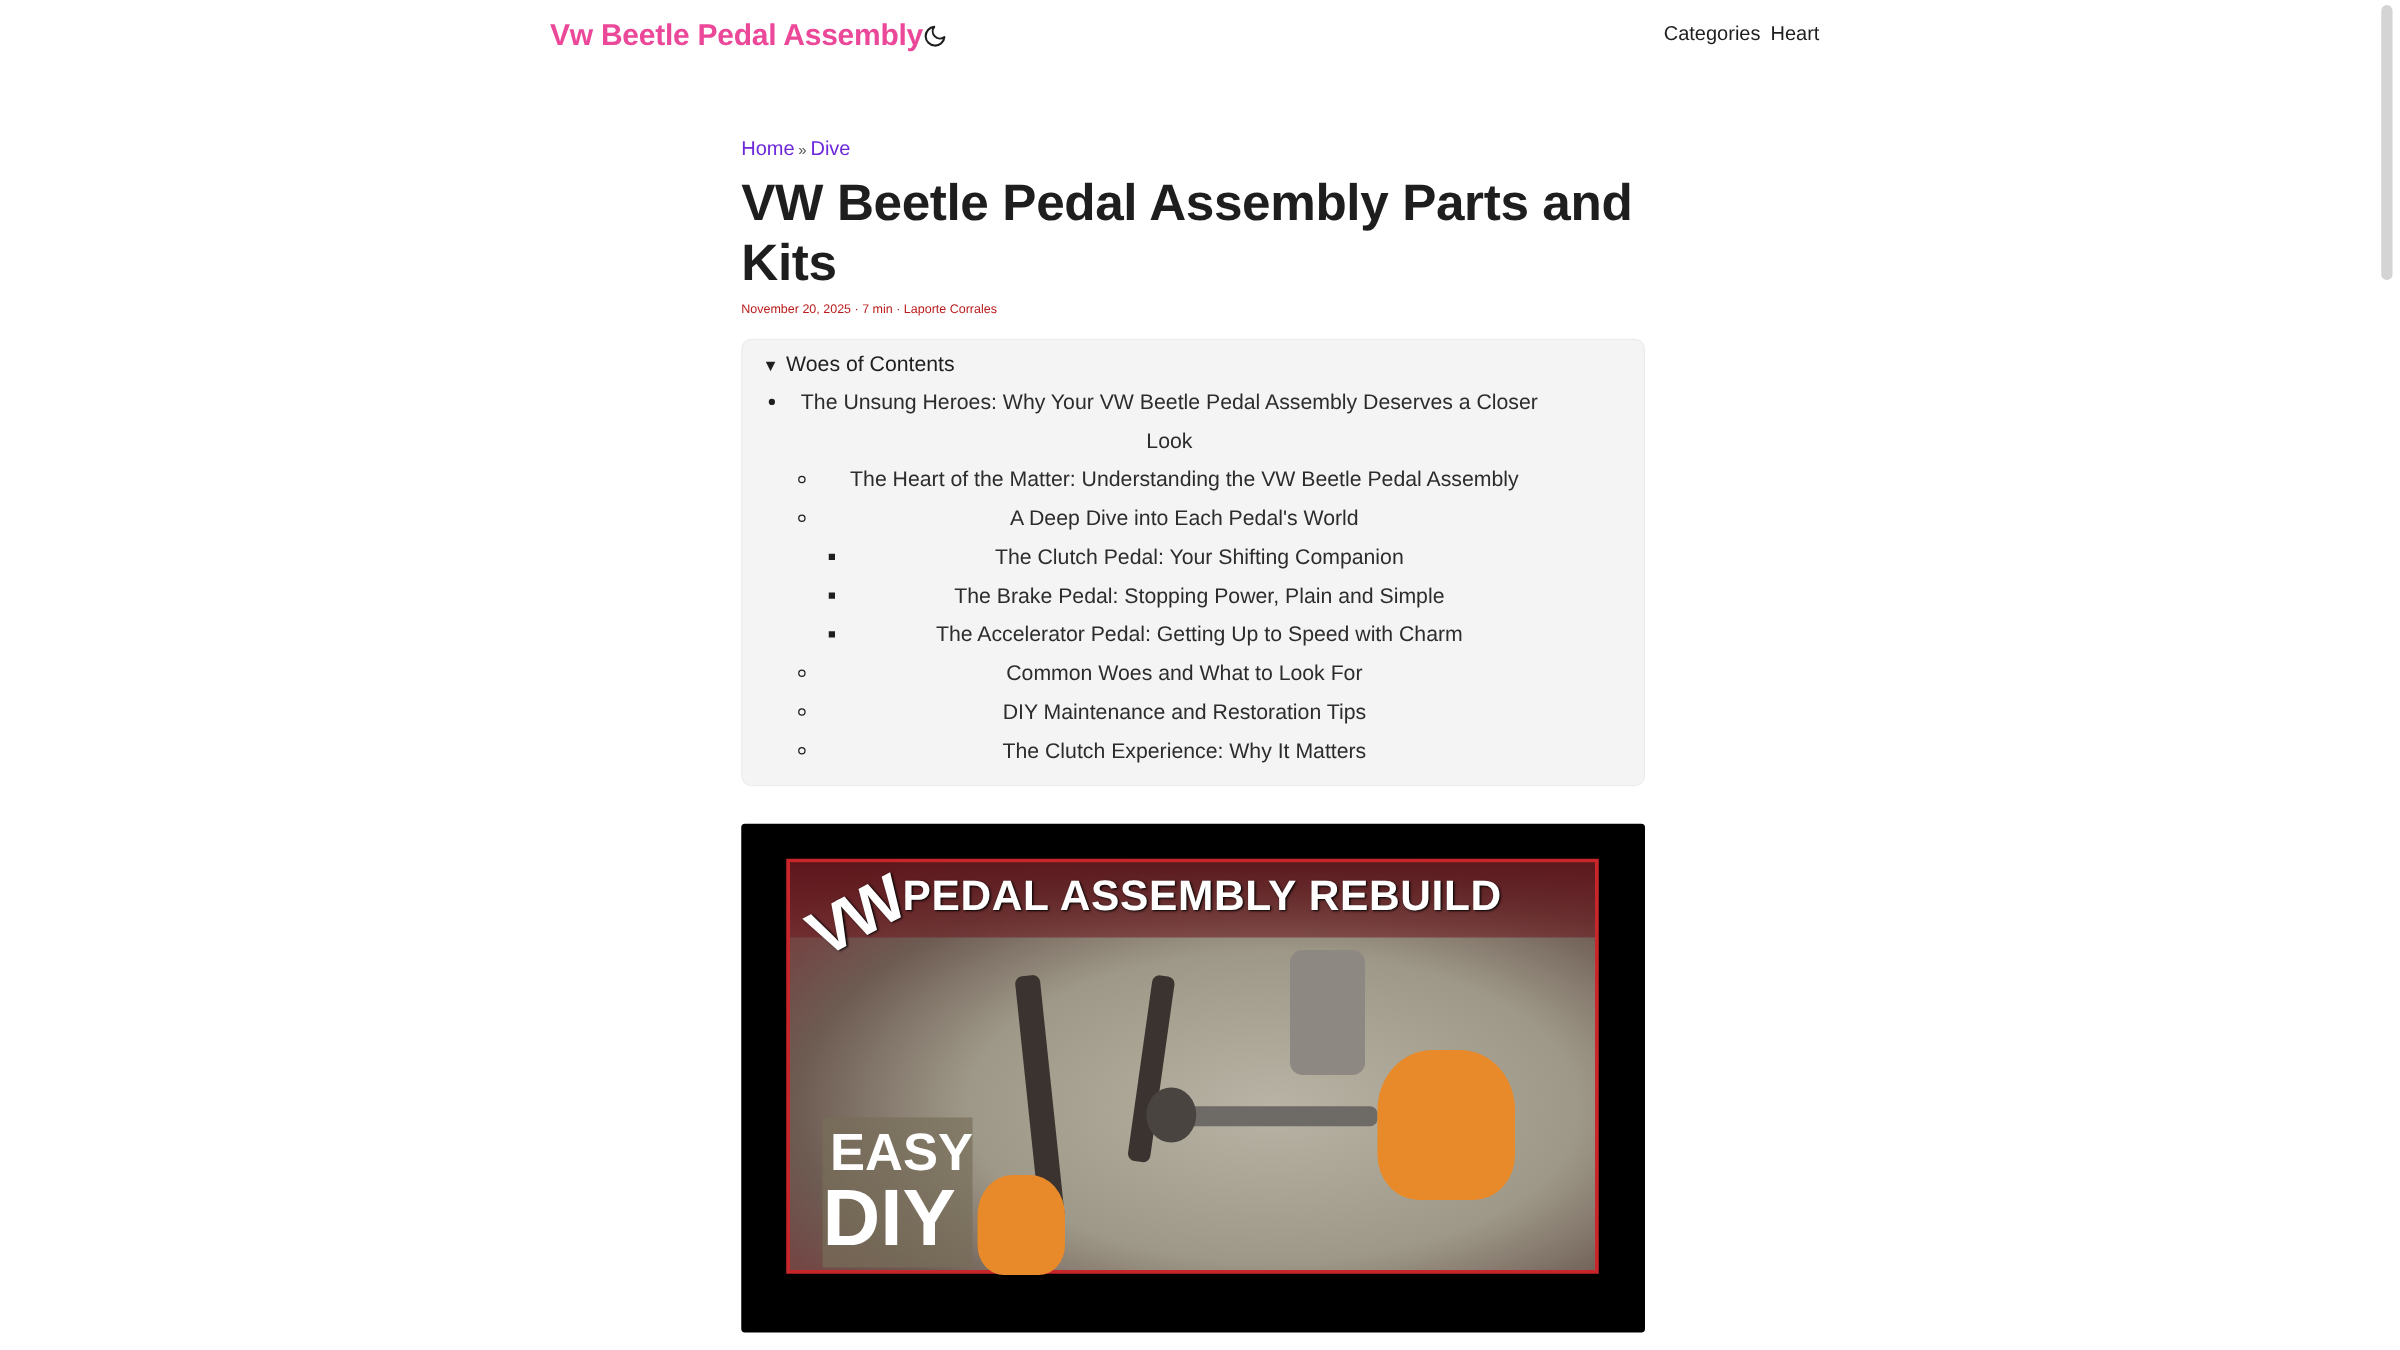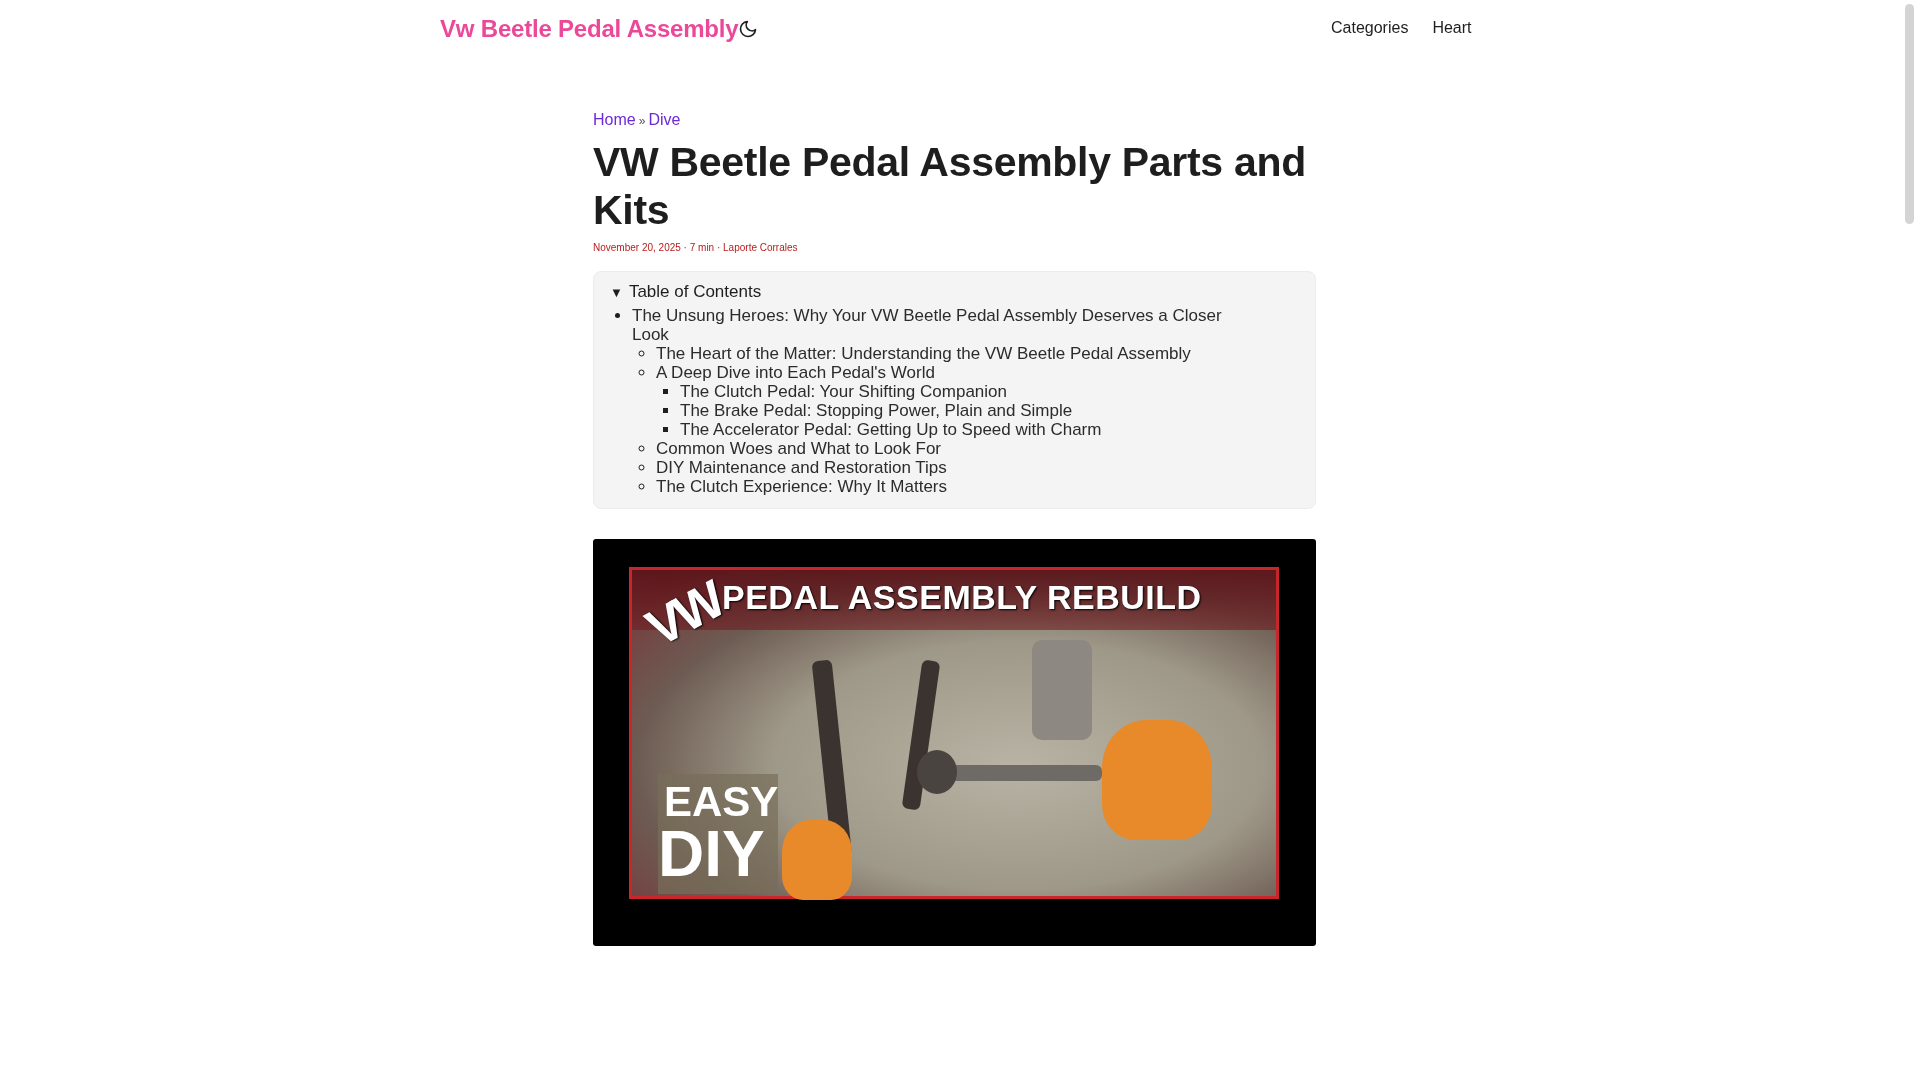--- a/index.html
+++ b/index.html
@@ -11,40 +11,40 @@
   .header {
     position:absolute; top:0; left:0; width:1900px; height:60px;
   }
   .logo {
     position:absolute; left:440px; top:15px; font-size:24px; font-weight:700; color:#ec4899;
     text-decoration:none; letter-spacing:-0.2px;
   }
   .theme-toggle {
     position:absolute; left:738px; top:19px; width:22px; height:22px; cursor:pointer;
   }
-  .nav { position:absolute; top:19px; left:1331px; display:flex; gap:24px; font-size:16px; }
+  .nav { position:absolute; top:19px; left:1331px; display:flex; gap:8px; font-size:16px; }
   .nav a { color:#1e1e1e; text-decoration:none; }
 
   .main { position:absolute; left:593px; top:108px; width:723px; }
   .breadcrumb { font-size:16px; color:#1e1e1e; height:24px; line-height:24px; }
   .breadcrumb a { color:#6d28d9; text-decoration:none; }
   .breadcrumb .sep { font-size:12px; color:#555; margin:0 3px; }
   .title {
     margin:6px 0 0 0; font-size:41px; line-height:48px; font-weight:700; color:#1e1e1e;
     letter-spacing:-0.3px;
   }
   .meta { margin-top:8px; font-size:10px; color:#b91c1c; }
 
   .toc {
     margin-top:18px; background:#f4f4f4; border:1px solid #ececec; border-radius:8px;
     padding:10px 16px 12px 16px; width:689px;
   }
   .toc-summary { font-size:17px; font-weight:500; color:#1e1e1e; display:flex; align-items:center; cursor:pointer; }
   .toc-summary .tri { font-size:13px; margin-right:6px; }
-  .toc ul { margin:0; padding-left:20px; font-size:17px; line-height:19px; }
+  .toc ul { margin:0; padding-left:20px; font-size:17px; line-height:31px;text-align:center; }
   .toc ul.l1 { list-style:disc; margin-top:4px; padding-left:22px; }
   .toc ul.l2 { list-style:circle; padding-left:24px; }
   .toc ul.l3 { list-style:square; padding-left:24px; }
   .toc a { color:#2c2c2c; text-decoration:none; }
   .toc li.wrap { padding-right:60px; }
 
   .cover {
     margin-top:30px; width:723px; height:407px; background:#000; border-radius:3px;
     position:relative; overflow:hidden;
   }
@@ -101,21 +101,21 @@
 <main class="main">
   <div class="breadcrumb">
     <a>Home</a><span class="sep">»</span><a>Dive</a>
   </div>
   <h1 class="title">VW Beetle Pedal Assembly Parts and Kits</h1>
   <div class="meta">November 20, 2025 · 7 min · Laporte Corrales</div>
 
   <div class="toc">
     <div class="toc-summary">
       <span class="tri">▼</span>
-      <span>Table of Contents</span>
+      <span>Woes of Contents</span>
     </div>
     <ul class="l1">
       <li class="wrap">
         <a>The Unsung Heroes: Why Your VW Beetle Pedal Assembly Deserves a Closer Look</a>
         <ul class="l2">
           <li><a>The Heart of the Matter: Understanding the VW Beetle Pedal Assembly</a></li>
           <li>
             <a>A Deep Dive into Each Pedal's World</a>
             <ul class="l3">
               <li><a>The Clutch Pedal: Your Shifting Companion</a></li>

